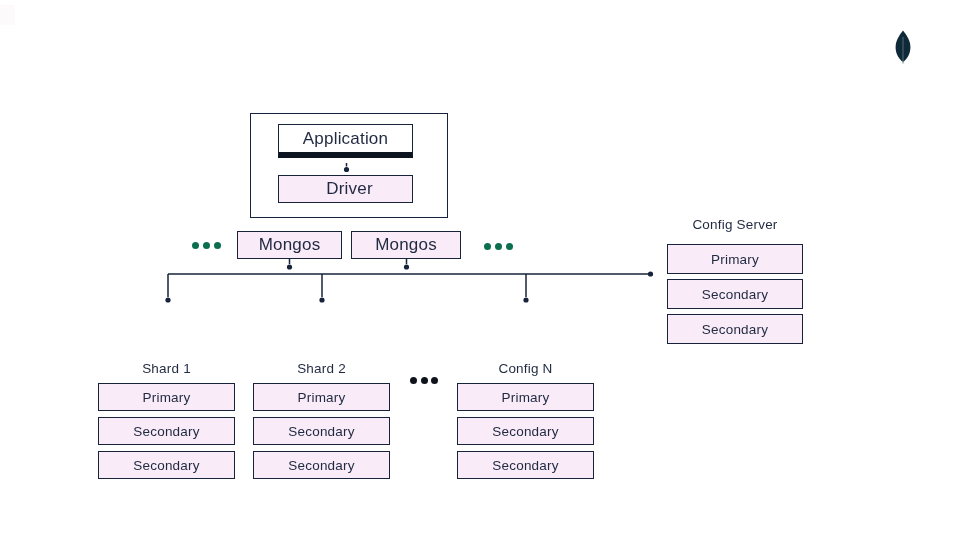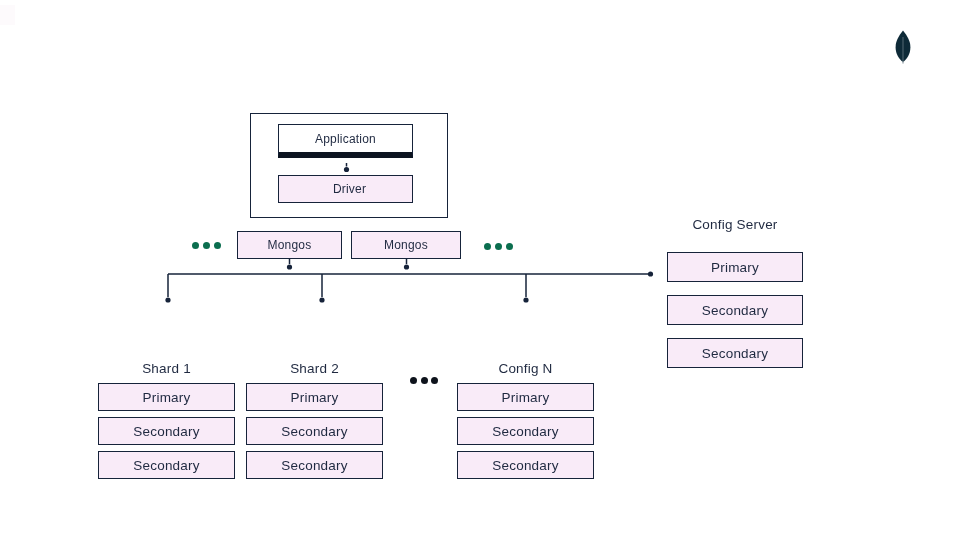--- a/index.html
+++ b/index.html
@@ -2,34 +2,34 @@
 <html><head>
 <meta charset="utf-8">
 <style>
   html,body{margin:0;padding:0;background:#fff;}
   .canvas{
     position:relative;width:960px;height:540px;background:#ffffff;overflow:hidden;
     font-family:"Liberation Sans", sans-serif;color:#1f2940;
   }
   .box{
     position:absolute;box-sizing:border-box;display:flex;align-items:center;justify-content:center;
-    font-size:12px;letter-spacing:.2px;border:1.5px solid #16233a;background:#f9ebf8;color:#1f2940;
+    font-size:17px;letter-spacing:.2px;border:1.5px solid #16233a;background:#f9ebf8;color:#1f2940;
   }
   .white-box{background:#ffffff;}
   .app-box{border-bottom:6px solid #0c1420;}
   .container-box{position:absolute;box-sizing:border-box;border:1.5px solid #16233a;background:#ffffff;}
   .col{position:absolute;display:flex;flex-direction:column;}
   .col-title{text-align:center;font-size:13.5px;letter-spacing:.2px;color:#1f2940;}
   .col .node{position:static;box-sizing:border-box;display:flex;align-items:center;justify-content:center;
     font-size:13.5px;letter-spacing:.2px;border:1.5px solid #16233a;background:#f9ebf8;text-align:center;}
   .shard-col{width:137px;top:312px;}
   .shard-col .col-title{height:17px;line-height:17px;margin-top:48px;}
   .shard-col .node{height:28px;margin-top:6px;}
   .shard-col .node:first-of-type{margin-top:0;}
-  .config-col{width:136px;top:217px;left:667px;gap:8px;}
+  .config-col{width:136px;top:217px;left:667px;}
   .config-col .col-title{height:22px;line-height:16px;}
   .config-col .node{height:30px;margin-top:5px;}
   .config-col .node:first-of-type{margin-top:0;}
   .dots{position:absolute;display:flex;align-items:center;}
   .dots .dot{border-radius:50%;}
   .green-dots .dot{width:7px;height:7px;background:#0b6e4f;margin-right:4px;}
   .black-dots .dot{width:7px;height:7px;background:#0e131c;margin-right:3.5px;}
   .dots .dot:last-child{margin-right:0;}
   .wires{position:absolute;left:0;top:0;pointer-events:none;}
   .corner-artifact{position:absolute;left:0;top:5px;width:15px;height:20px;background:#fdfafc;}
@@ -78,21 +78,21 @@
     <div class="node">Secondary</div>
   </div>
 
   <div class="col shard-col" style="left:98px;">
     <div class="col-title">Shard 1</div>
     <div class="node">Primary</div>
     <div class="node">Secondary</div>
     <div class="node">Secondary</div>
   </div>
 
-  <div class="col shard-col" style="left:246px;">
+  <div class="col shard-col" style="left:253px;">
     <div class="col-title">Shard 2</div>
     <div class="node">Primary</div>
     <div class="node">Secondary</div>
     <div class="node">Secondary</div>
   </div>
 
   <div class="dots black-dots" style="left:410px;top:377px;">
     <span class="dot"></span>
     <span class="dot"></span>
     <span class="dot"></span>

